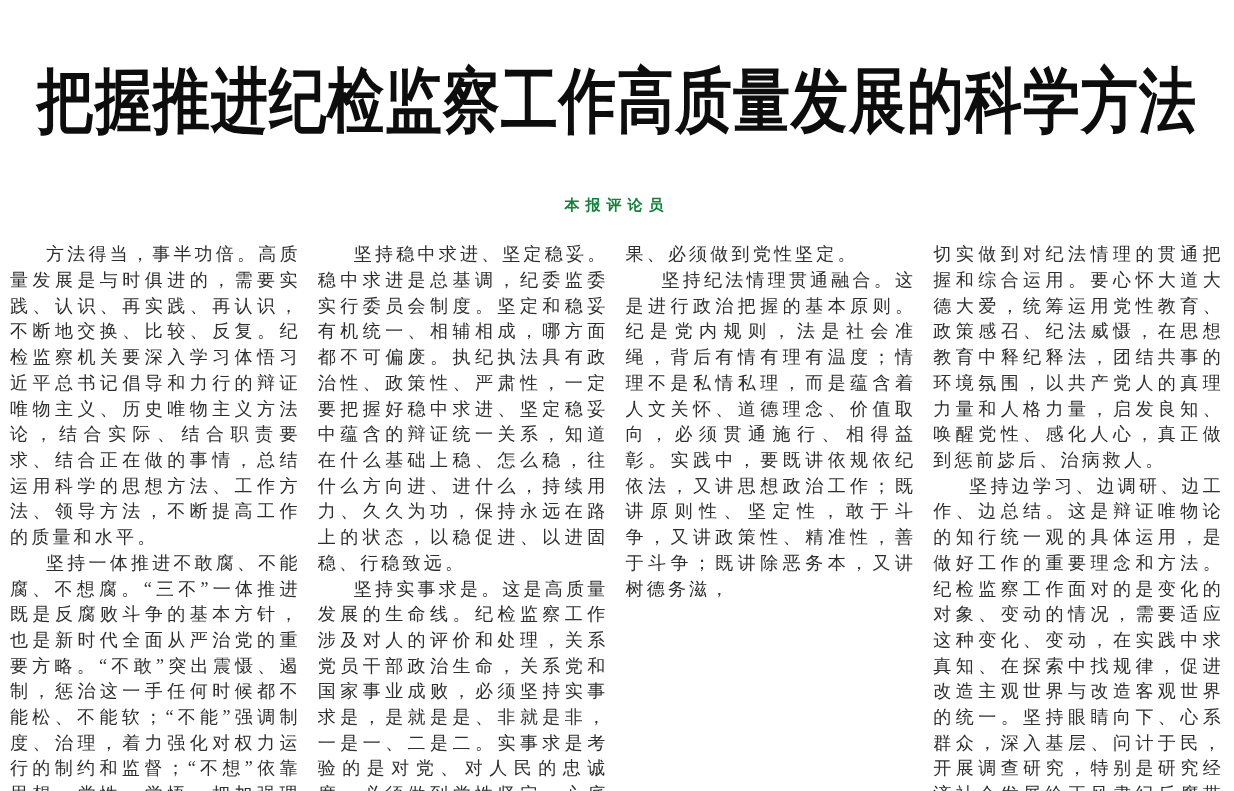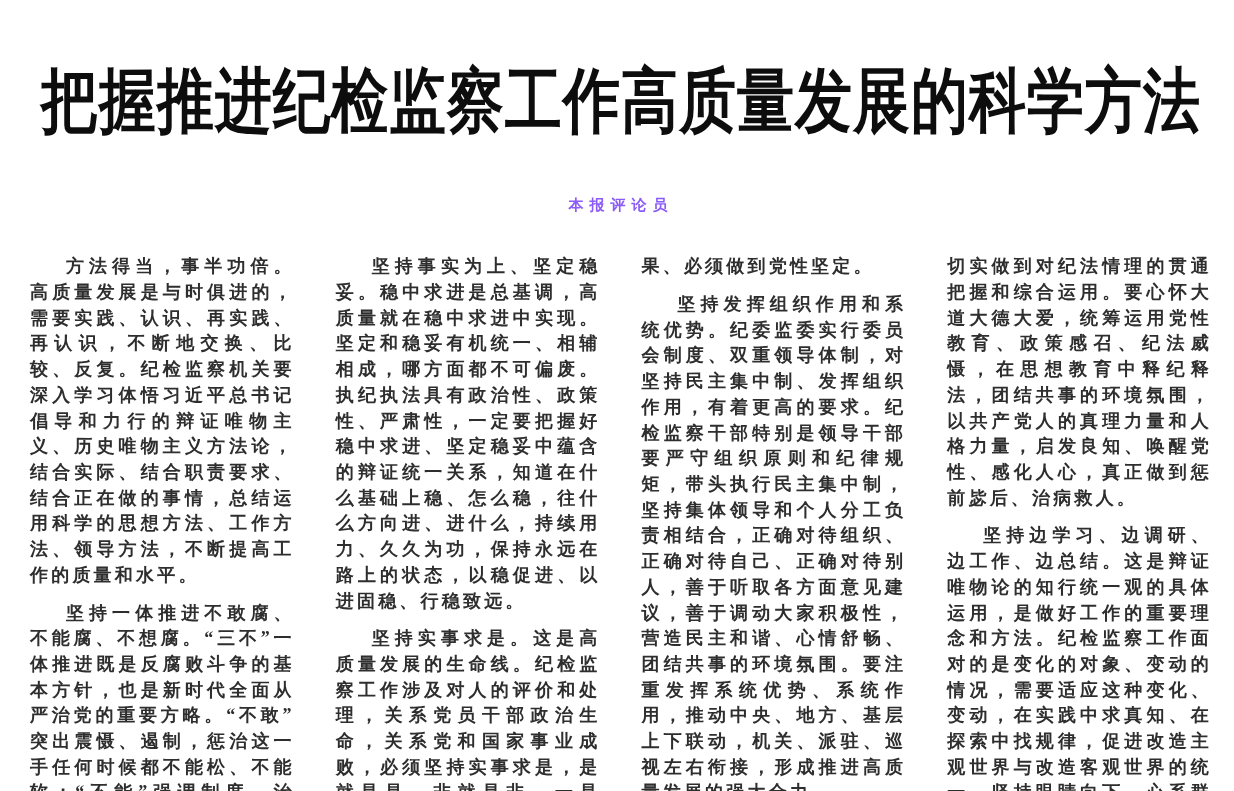--- a/index.html
+++ b/index.html
@@ -12,21 +12,21 @@
     height: 791px;
     overflow: hidden;
     font-family: "Liberation Serif", "DejaVu Serif", serif;
     color: #2b2b2b;
     -webkit-font-smoothing: antialiased;
   }
   .page {
     width: 1234px;
     height: 791px;
     box-sizing: border-box;
-    padding: 26px 10px 20px 18px;
+    padding: 26px 10px 20px 10px;
     background: #ffffff;
   }
   
   .headline-wrap {
     text-align: center;
     white-space: nowrap;
   }
   .headline {
     display: inline-block;
     font-family: "Liberation Serif", "DejaVu Serif", serif;
@@ -37,43 +37,42 @@
     color: #0d0d0d;
     transform: scaleY(1.24);
     transform-origin: center top;
   }
   .byline {
     margin-top: 34px;
     text-align: center;
     font-size: 15px;
     font-weight: bold;
     letter-spacing: 6px;
-    color: #8b5cf6;
+    color: #15803d;
   }
   
   .columns {
     margin-top: 27px;
     display: flex;
     gap: 17px;
   }
   .column {
     flex: 1 1 0;
     min-width: 0;
     font-size: 18px;
     line-height: 25.7px;
     letter-spacing: 3.2px;
     text-align: justify;
     text-justify: inter-character;
     color: #2e2e2e;
   }
   .column p {
-    margin: 12px;
+    margin: 0;
     padding: 0;
     text-indent: 2em;
-    font-weight: bold;
   }
   .column p.cont {
     text-indent: 0;
   }
 </style>
 </head>
 <body>
 
 <div class="page">
 
@@ -84,27 +83,26 @@
   <div class="byline">本报评论员</div>
 
   <div class="columns">
 
     <div class="column">
       <p>方法得当，事半功倍。高质量发展是与时俱进的，需要实践、认识、再实践、再认识，不断地交换、比较、反复。纪检监察机关要深入学习体悟习近平总书记倡导和力行的辩证唯物主义、历史唯物主义方法论，结合实际、结合职责要求、结合正在做的事情，总结运用科学的思想方法、工作方法、领导方法，不断提高工作的质量和水平。</p>
       <p>坚持一体推进不敢腐、不能腐、不想腐。“三不”一体推进既是反腐败斗争的基本方针，也是新时代全面从严治党的重要方略。“不敢”突出震慑、遏制，惩治这一手任何时候都不能松、不能软；“不能”强调制度、治理，着力强化对权力运行的制约和监督；“不想”依靠思想、党性、觉悟，把加强理想信念教育、培育现代文明人格、促进人的全面发展作为治理腐败的根本。三者各有侧重、相互融合，适用于纪检监察各方面工作。要自觉坚持一体谋划实施，加强一体推进的体制机制建设，探索“三不”贯通融合的实践载体，切实做到同向发力、同时发力、标本兼治。</p>
     </div>
 
     <div class="column">
-      <p>坚持事实为上、坚定稳妥。稳中求进是总基调，高质量就在稳中求进中实现。坚定和稳妥有机统一、相辅相成，哪方面都不可偏废。执纪执法具有政治性、政策性、严肃性，一定要把握好稳中求进、坚定稳妥中蕴含的辩证统一关系，知道在什么基础上稳、怎么稳，往什么方向进、进什么，持续用力、久久为功，保持永远在路上的状态，以稳促进、以进固稳、行稳致远。</p>
+      <p>坚持稳中求进、坚定稳妥。稳中求进是总基调，纪委监委实行委员会制度。坚定和稳妥有机统一、相辅相成，哪方面都不可偏废。执纪执法具有政治性、政策性、严肃性，一定要把握好稳中求进、坚定稳妥中蕴含的辩证统一关系，知道在什么基础上稳、怎么稳，往什么方向进、进什么，持续用力、久久为功，保持永远在路上的状态，以稳促进、以进固稳、行稳致远。</p>
       <p>坚持实事求是。这是高质量发展的生命线。纪检监察工作涉及对人的评价和处理，关系党员干部政治生命，关系党和国家事业成败，必须坚持实事求是，是就是是、非就是非，一是一、二是二。实事求是考验的是对党、对人民的忠诚度，必须做到党性坚定、心底无私、敢于担当。核查既有查实也有查否，处理既有从重也有从轻，政策既讲统一也讲区别，都要坚持原则、公正无私。要有敬业精神、专业能力，做到本领高强，善于全面、历史、辩证看待问题，坚持事实为上、证据为王，精准量纪执法、追责问责，实现政治效果、纪法效</p>
     </div>
 
     <div class="column">
       <p class="cont">果、必须做到党性坚定。</p>
-      <p>坚持发挥组织作用和系统优势。纪委监委实行委员会制度、双重领导体制，对坚持民主集中制、发挥组织作用，有着更高的要求。纪检监察干部特别是领导干部要严守组织原则和纪律规矩，带头执行民主集中制，坚持集体领导和个人分工负责相结合，正确对待组织、正确对待自己、正确对待别人，善于听取各方面意见建议，善于调动大家积极性，营造民主和谐、心情舒畅、团结共事的环境氛围。要注重发挥系统优势、系统作用，推动中央、地方、基层上下联动，机关、派驻、巡视左右衔接，形成推进高质量发展的强大合力。</p>
       <p>坚持纪法情理贯通融合。这是进行政治把握的基本原则。纪是党内规则，法是社会准绳，背后有情有理有温度；情理不是私情私理，而是蕴含着人文关怀、道德理念、价值取向，必须贯通施行、相得益彰。实践中，要既讲依规依纪依法，又讲思想政治工作；既讲原则性、坚定性，敢于斗争，又讲政策性、精准性，善于斗争；既讲除恶务本，又讲树德务滋，</p>
     </div>
 
     <div class="column">
       <p class="cont">切实做到对纪法情理的贯通把握和综合运用。要心怀大道大德大爱，统筹运用党性教育、政策感召、纪法威慑，在思想教育中释纪释法，团结共事的环境氛围，以共产党人的真理力量和人格力量，启发良知、唤醒党性、感化人心，真正做到惩前毖后、治病救人。</p>
       <p>坚持边学习、边调研、边工作、边总结。这是辩证唯物论的知行统一观的具体运用，是做好工作的重要理念和方法。纪检监察工作面对的是变化的对象、变动的情况，需要适应这种变化、变动，在实践中求真知、在探索中找规律，促进改造主观世界与改造客观世界的统一。坚持眼睛向下、心系群众，深入基层、问计于民，开展调查研究，特别是研究经济社会发展给正风肃纪反腐带来的新机遇新挑战新要求，分析纪检监察工作如何跟进、适应、借力，从而更好地为统筹推进“五位一体”总体布局、协调推进“四个全面”战略布局、实现“两个一百年”奋斗目标履职尽责、提供保障。</p>
     </div>
 
   </div>
 </div>

